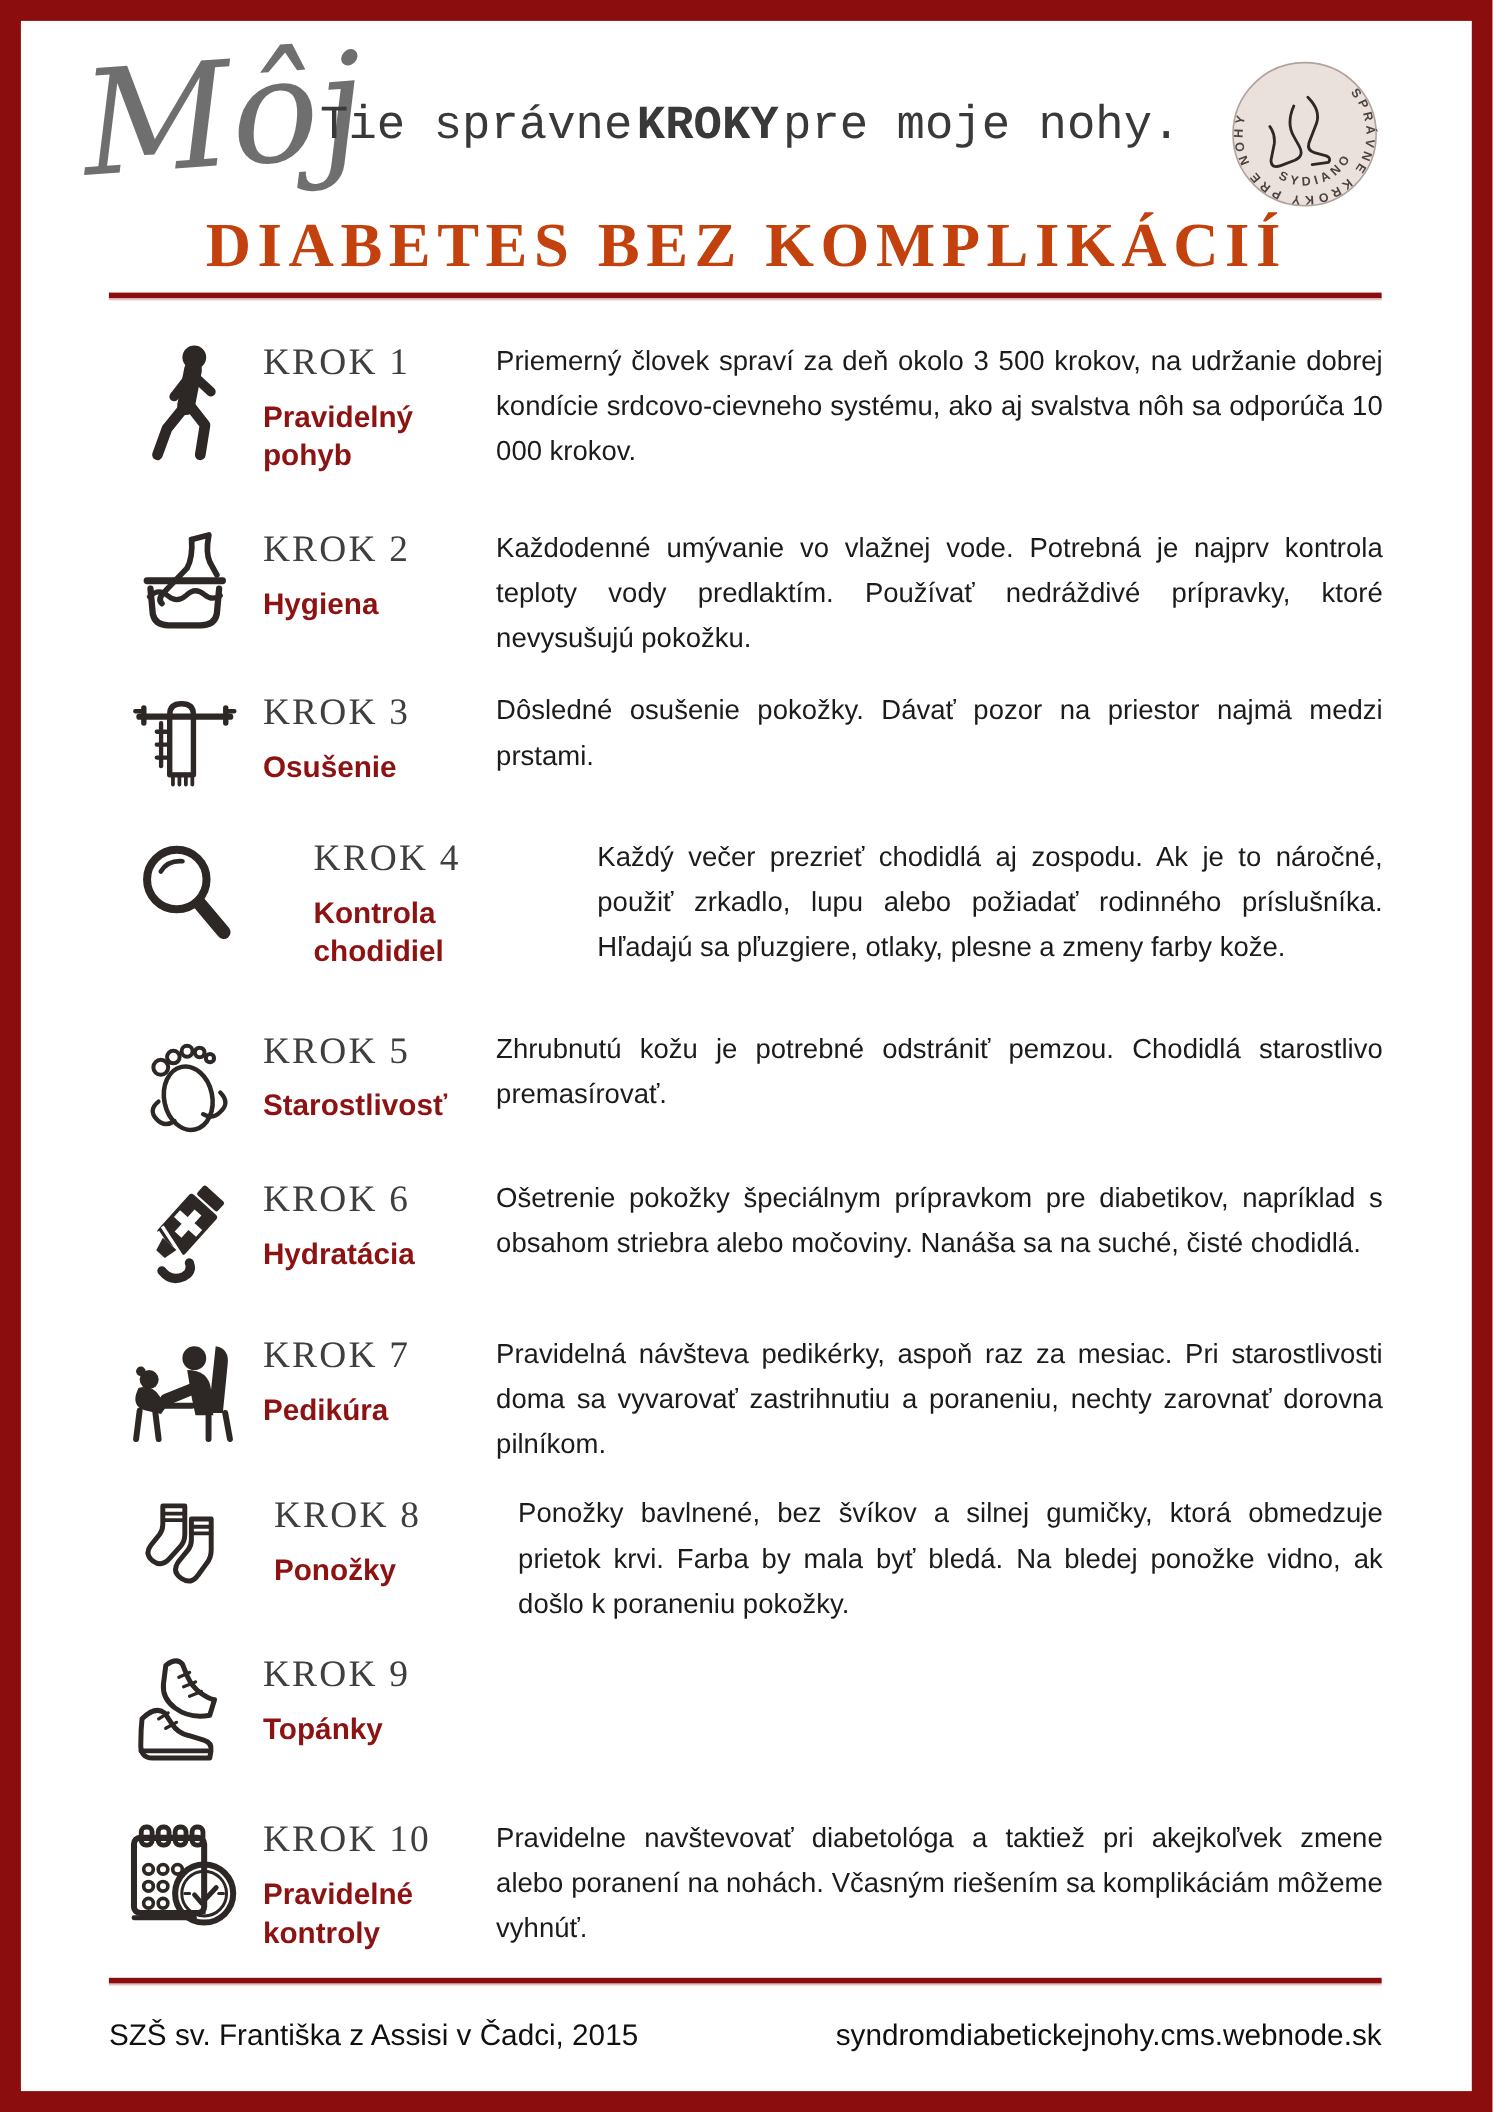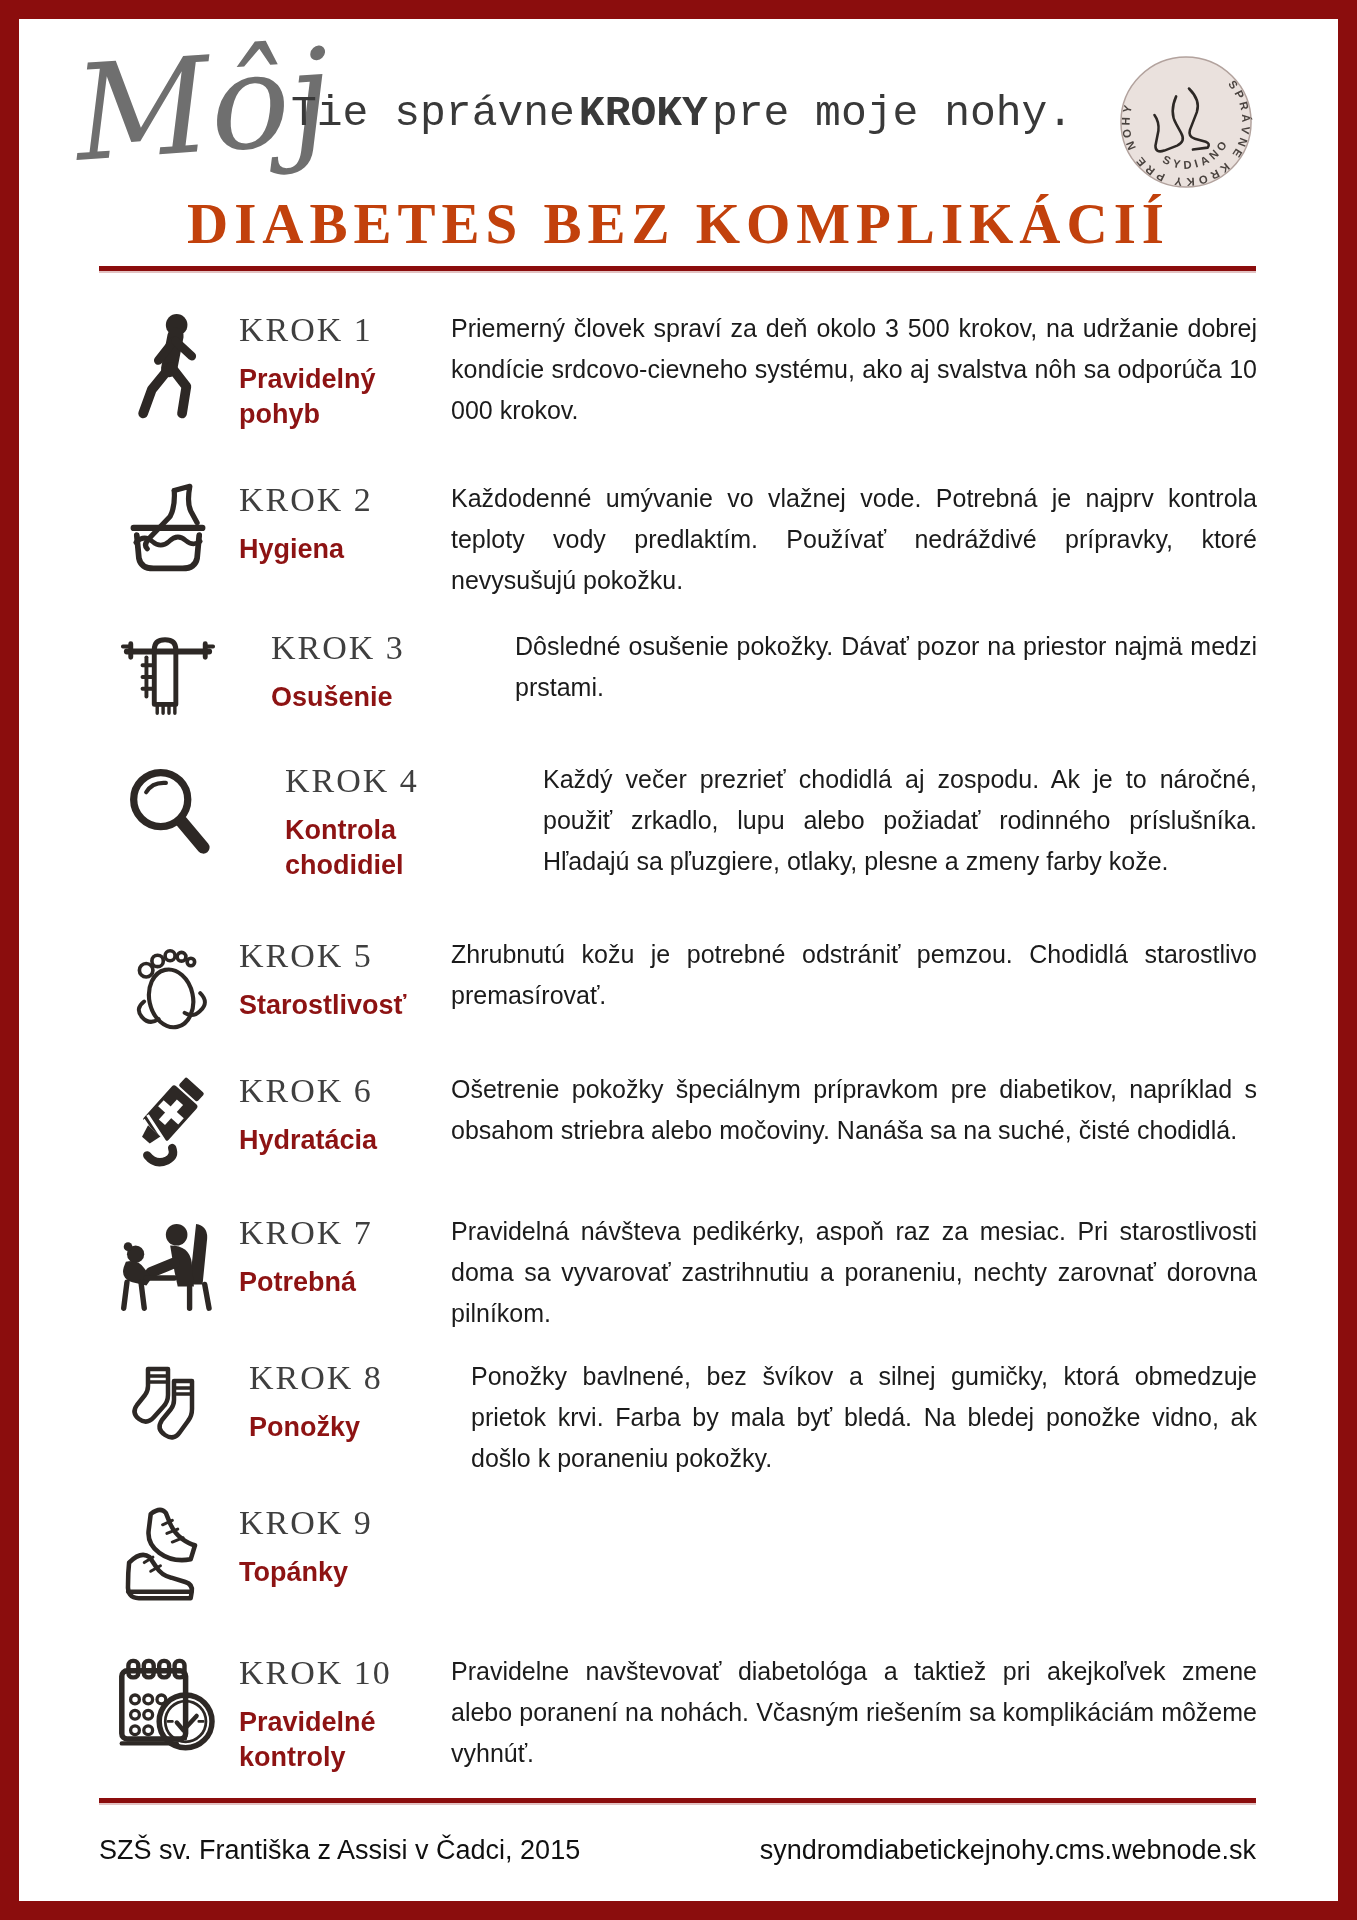--- a/index.html
+++ b/index.html
@@ -38,21 +38,21 @@
     position:absolute;left:80px;width:1157px;height:5px;
     background:#8b0d0d;box-shadow:0 2px 0 rgba(139,13,13,.25);
   }
   .rule.title-rule{top:247px;}
   .rule.footer-rule{top:1779px;}
   
   .rows{position:absolute;left:78px;top:289px;width:1160px;}
   .row{display:flex;align-items:flex-start;}
   .row:nth-of-type(1){height:170px;}
   .row:nth-of-type(2){height:148px;}
-  .row:nth-of-type(3){height:133px;gap:32px;}
+  .row:nth-of-type(3){height:133px;}
   .row:nth-of-type(4){height:175px;gap:46px;}
   .row:nth-of-type(5){height:135px;}
   .row:nth-of-type(6){height:142px;}
   .row:nth-of-type(7){height:145px;}
   .row:nth-of-type(8){height:145px;gap:10px;}
   .row:nth-of-type(9){height:150px;}
   .row:nth-of-type(10){height:140px;}
   .icon-cell{flex:0 0 142px;display:flex;justify-content:center;padding-top:0;}
   .icon-cell svg{display:block;}
   .label-cell{flex:0 0 212px;padding-top:2px;}
@@ -233,21 +233,21 @@
           <circle class="icf" cx="20" cy="40" r="8"></circle>
           <circle class="icf" cx="13" cy="33" r="4"></circle>
           <path class="icf" d="M11 47 q11 -3 17 6 l7 9 -5 7 -13 -3 q-11 -3 -8 -14 z"></path>
           <path class="ic" d="M12 66 l-3 24 M25 66 l3 24" stroke-width="5"></path>
           <path class="ic" d="M70 70 v20 M84 68 l4 22" stroke-width="5"></path>
           <path class="ic" d="M30 62 h26" stroke-width="5"></path>
         </svg>
       </div>
       <div class="label-cell">
         <div class="krok">KROK 7</div>
-        <div class="sub">Potrebná</div>
+        <div class="sub">Pedikúra</div>
       </div>
       <div class="text-cell">Pravidelná návšteva pedikérky, aspoň raz za mesiac. Pri starostlivosti doma sa vyvarovať zastrihnutiu a poraneniu, nechty zarovnať dorovna pilníkom.</div>
     </div>
 
     <div class="row">
       <div class="icon-cell">
         <svg viewBox="0 0 100 100" width="100" height="106">
           <path class="ic" d="M30 10 h20 v26 q0 7 -5 12 l-9 10 q-7 8 -15 2 q-8 -6 -2 -14 l8 -10 q3 -4 3 -9 z" stroke-width="4.5" fill="#ffffff"></path>
           <path class="ic" d="M30 17 h20 M30 23 h20" stroke-width="3.5"></path>
           <path class="ic" d="M56 22 h18 v28 q0 7 -4 12 l-8 11 q-6 9 -15 3 q-9 -6 -3 -15 l9 -11 q3 -4 3 -9 z" stroke-width="4.5" fill="#ffffff"></path>

